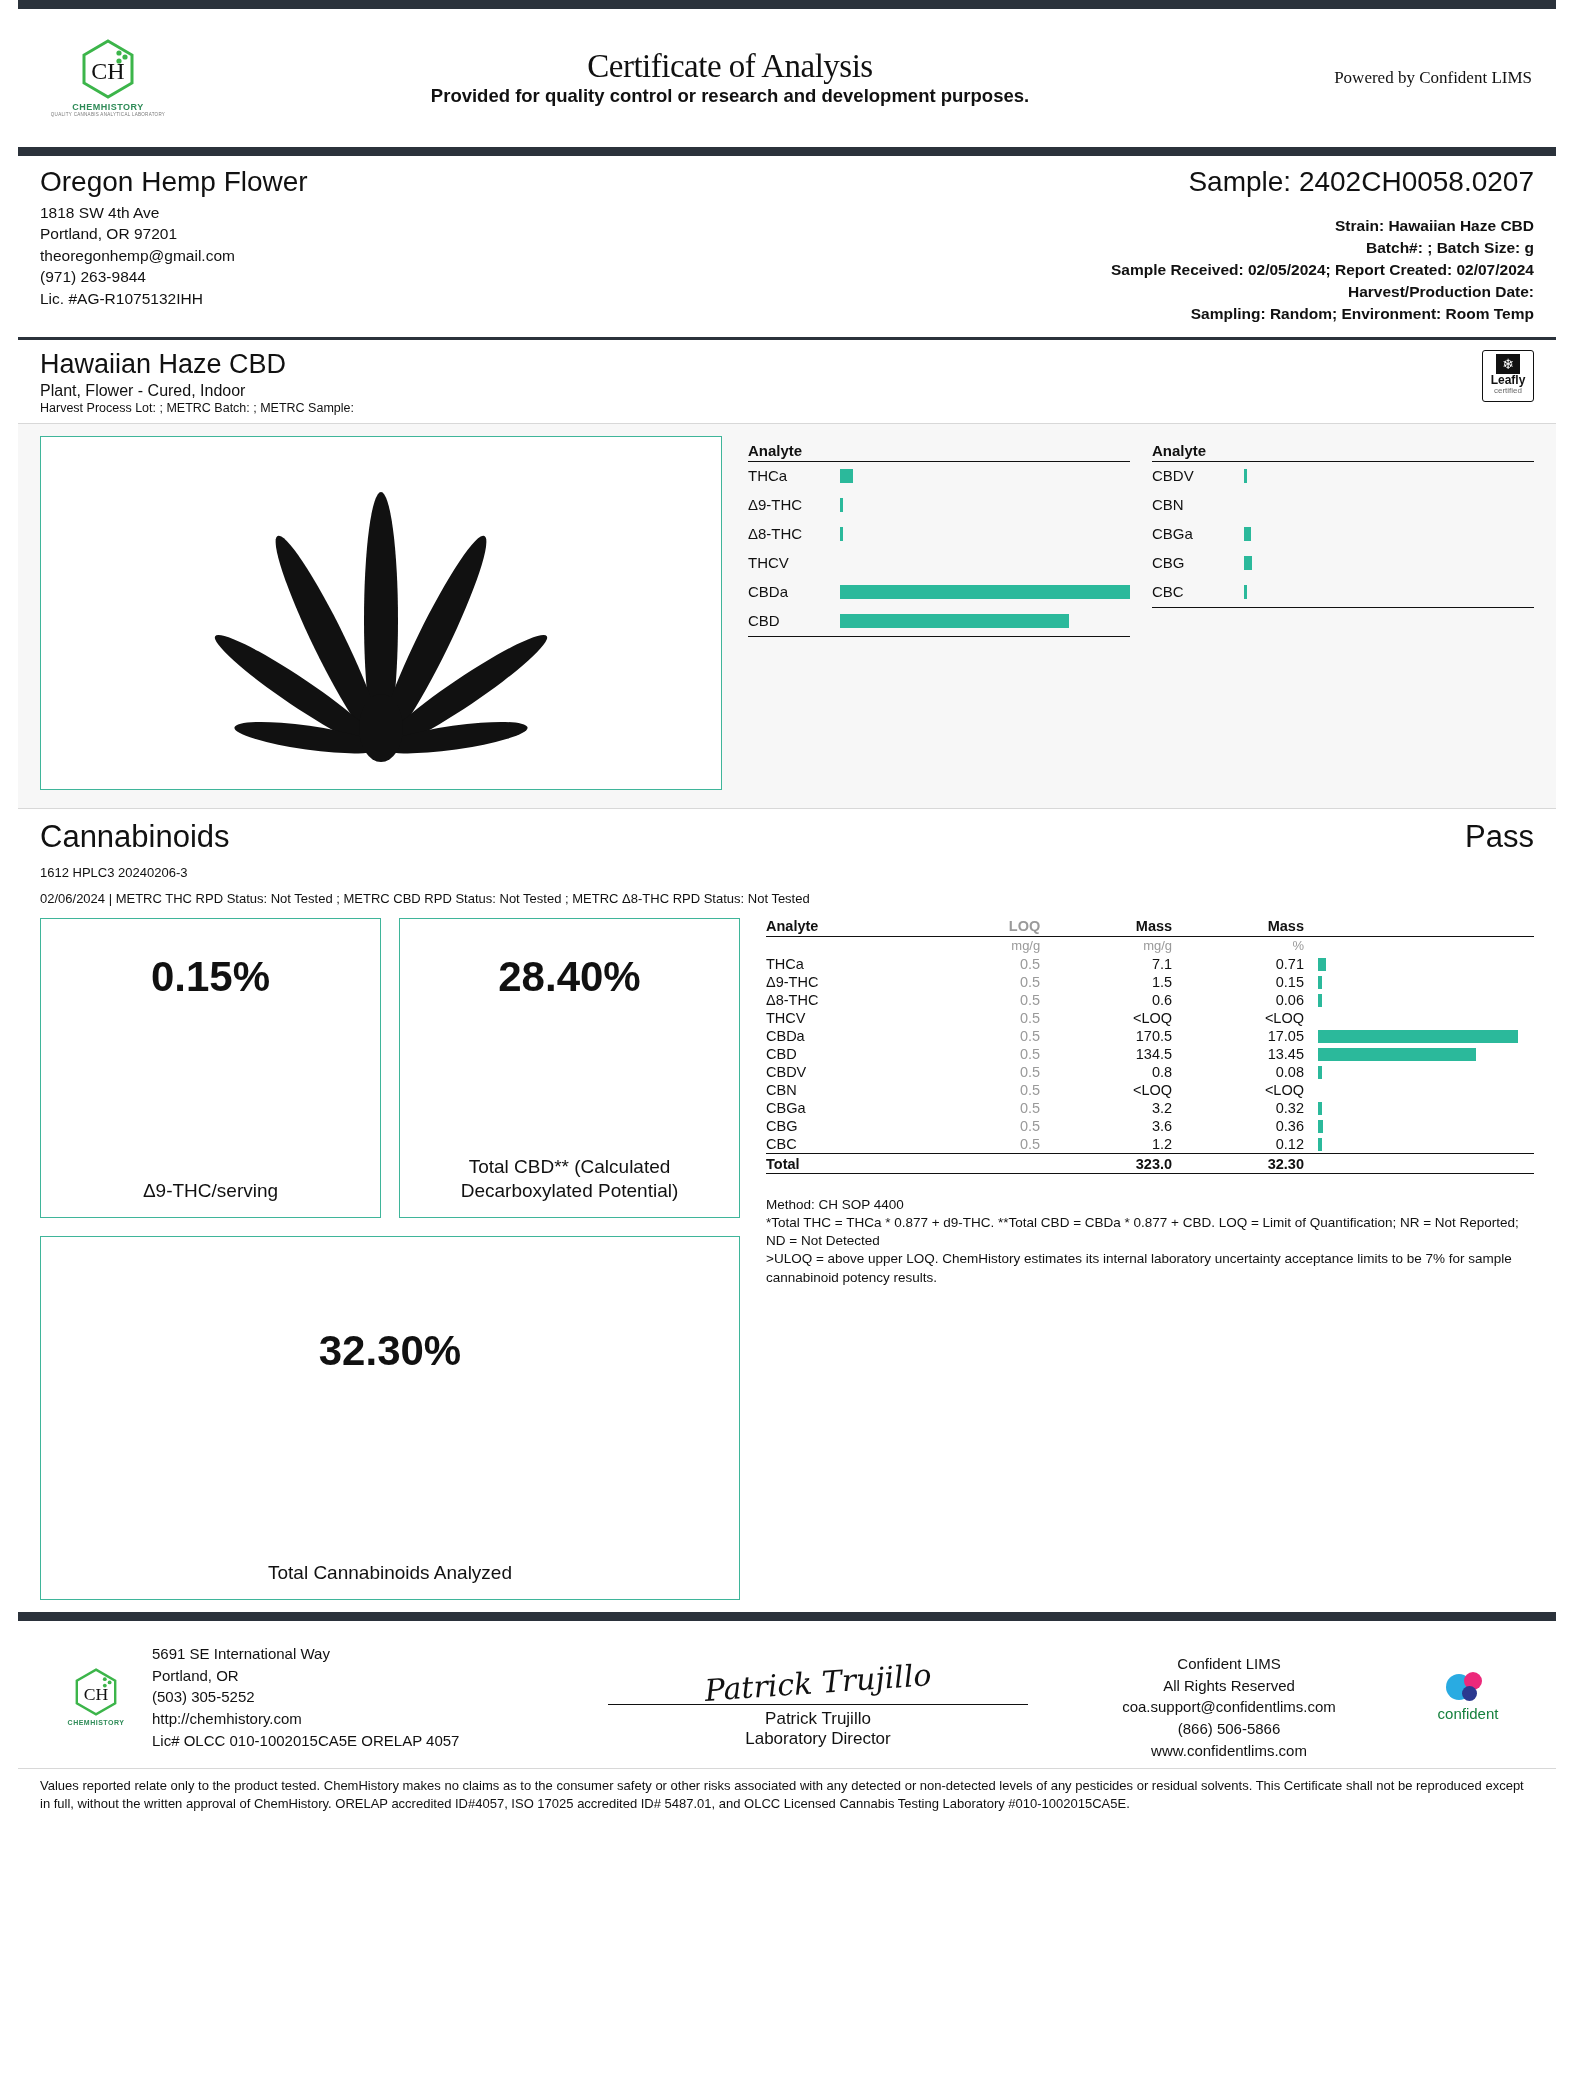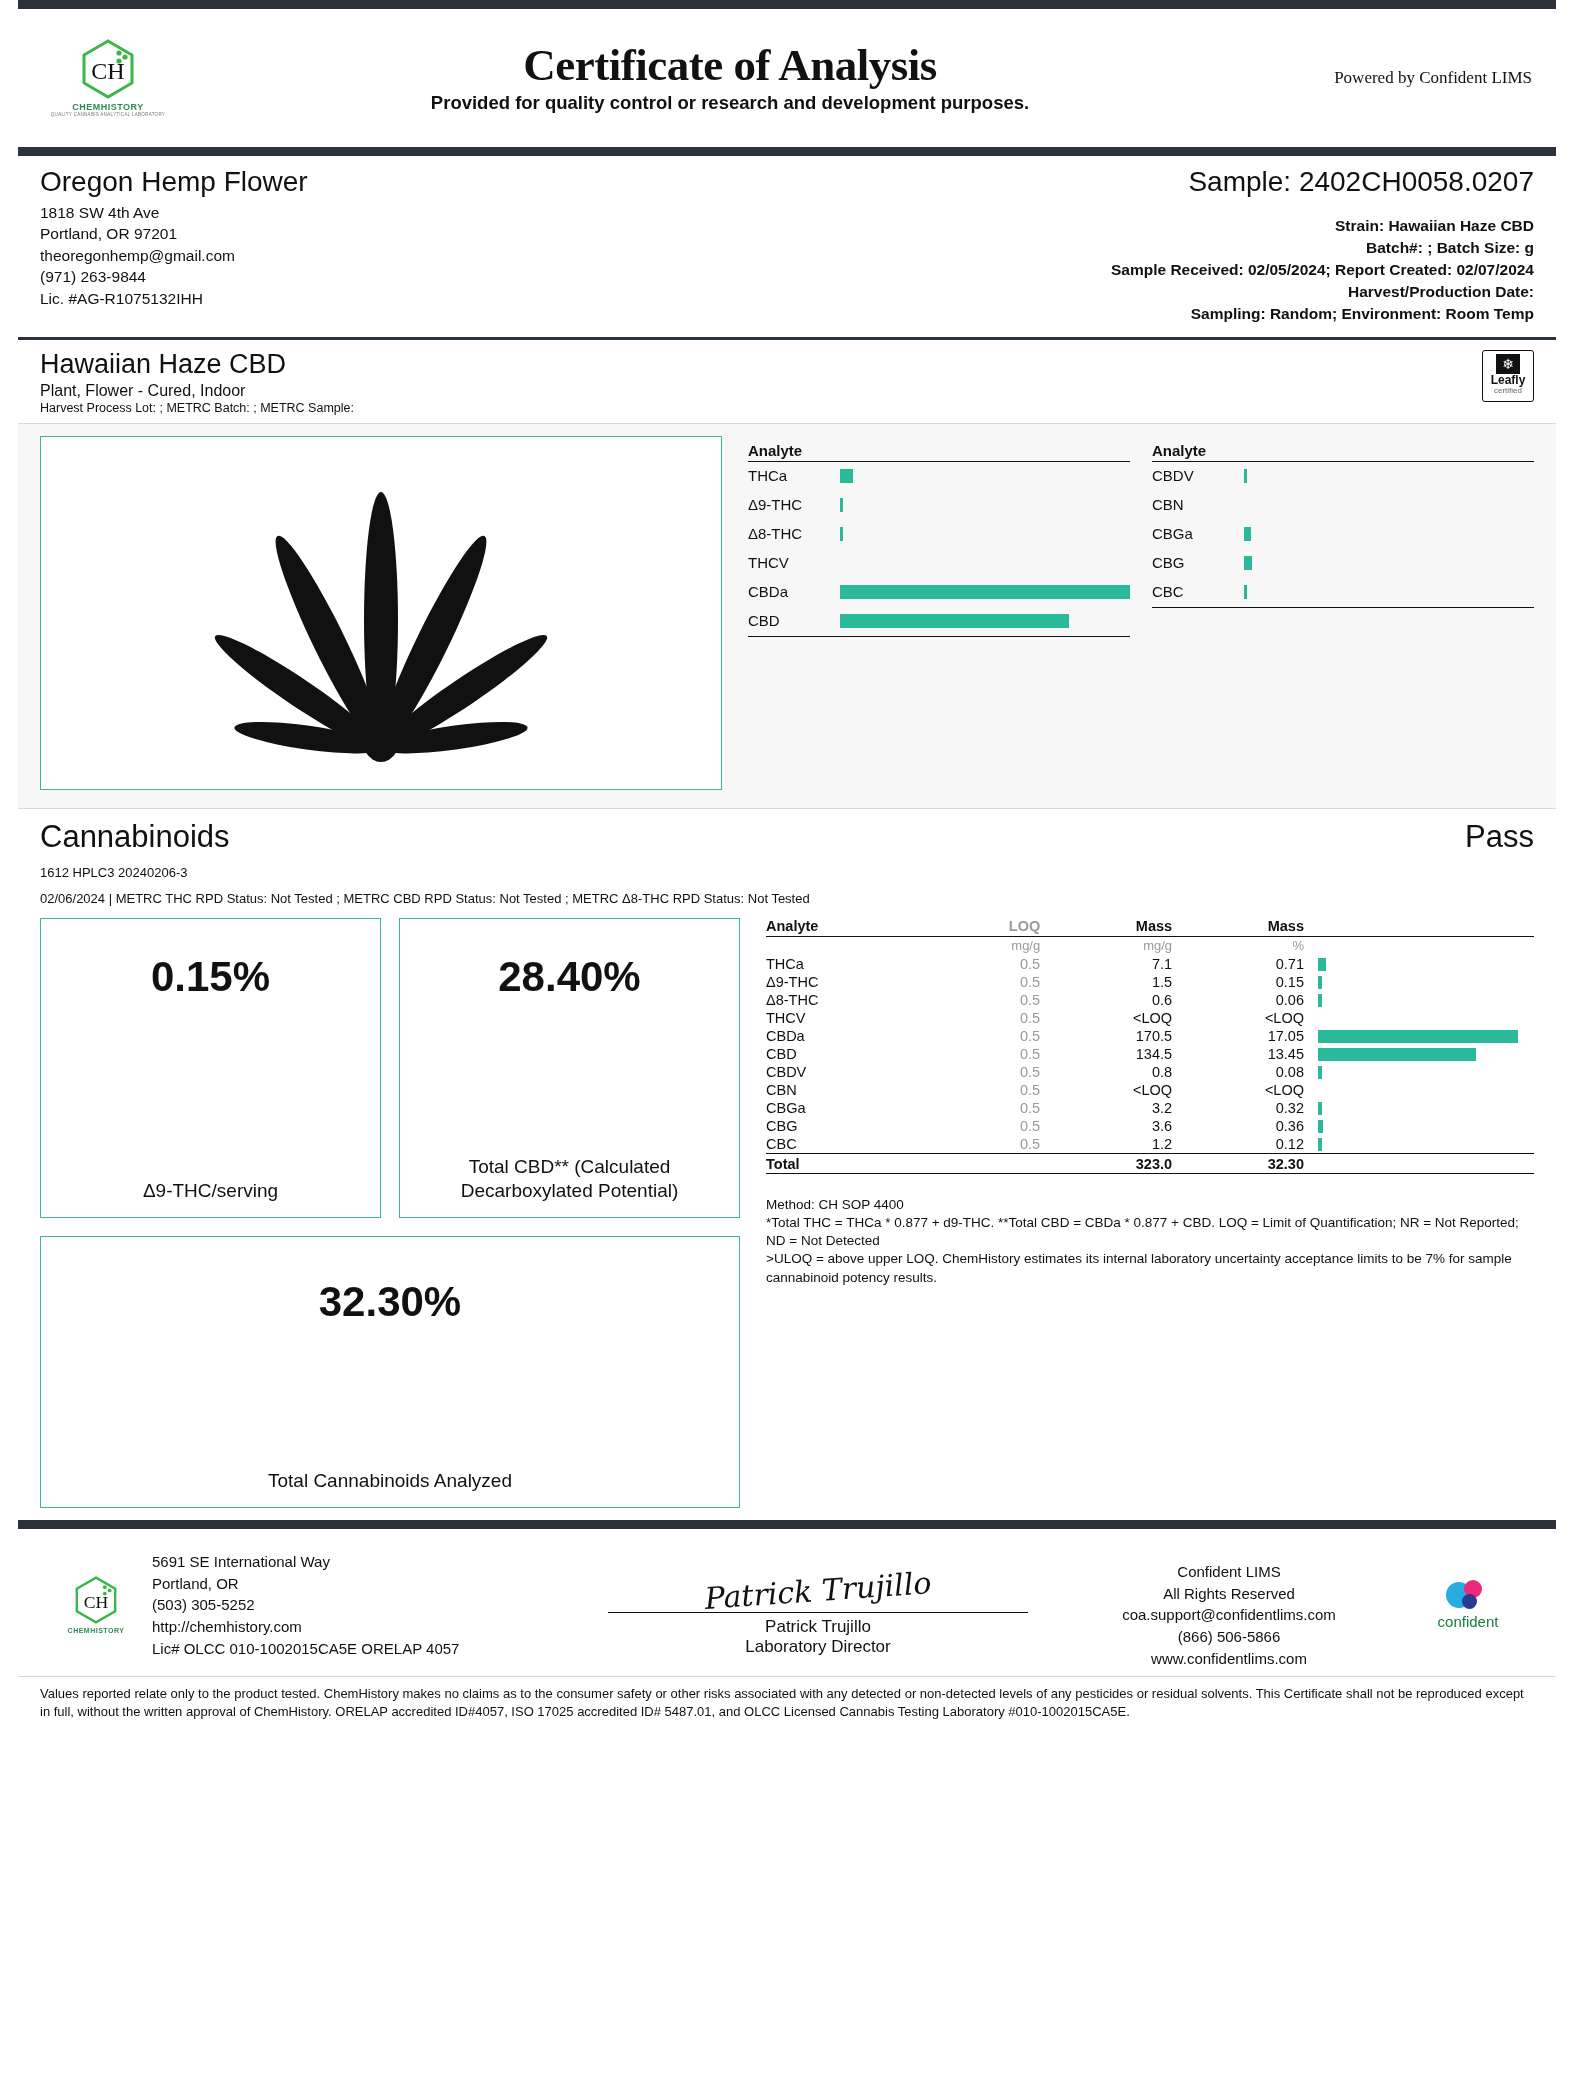--- a/index.html
+++ b/index.html
@@ -58,23 +58,23 @@
   .logo-sub {
     font-size: 4.5px;
     color: #777;
     letter-spacing: .3px;
   }
   .header-center {
     flex: 1;
     text-align: center;
   }
   .coa-title {
-    font-size: 45px;
+    font-size: 33px;
     font-family: "Liberation Serif", serif;
-    font-weight: bold;
+    font-weight: normal;
     letter-spacing: -0.5px;
     line-height: 1.05;
   }
   .coa-sub {
     font-size: 18.5px;
     font-weight: bold;
     margin-top: 2px;
   }
   .header-right {
     width: 250px;
@@ -243,21 +243,21 @@
   .stat-box {
     border: 1px solid #3fb59a;
     box-sizing: border-box;
     display: flex;
     flex-direction: column;
     align-items: center;
     justify-content: space-between;
     padding: 34px 10px 14px 10px;
   }
   .stat-box.small { width: 341px; height: 300px; }
-  .stat-box.wide { width: 700px; height: 272px; margin-top: 18px; padding-top: 41px;}
+  .stat-box.wide { width: 700px; height: 364px; margin-top: 18px; padding-top: 90px;}
   .stat-val {
     font-size: 42px;
     font-weight: bold;
   }
   .stat-cap {
     font-size: 19px;
     text-align: center;
     line-height: 1.25;
   }
 

